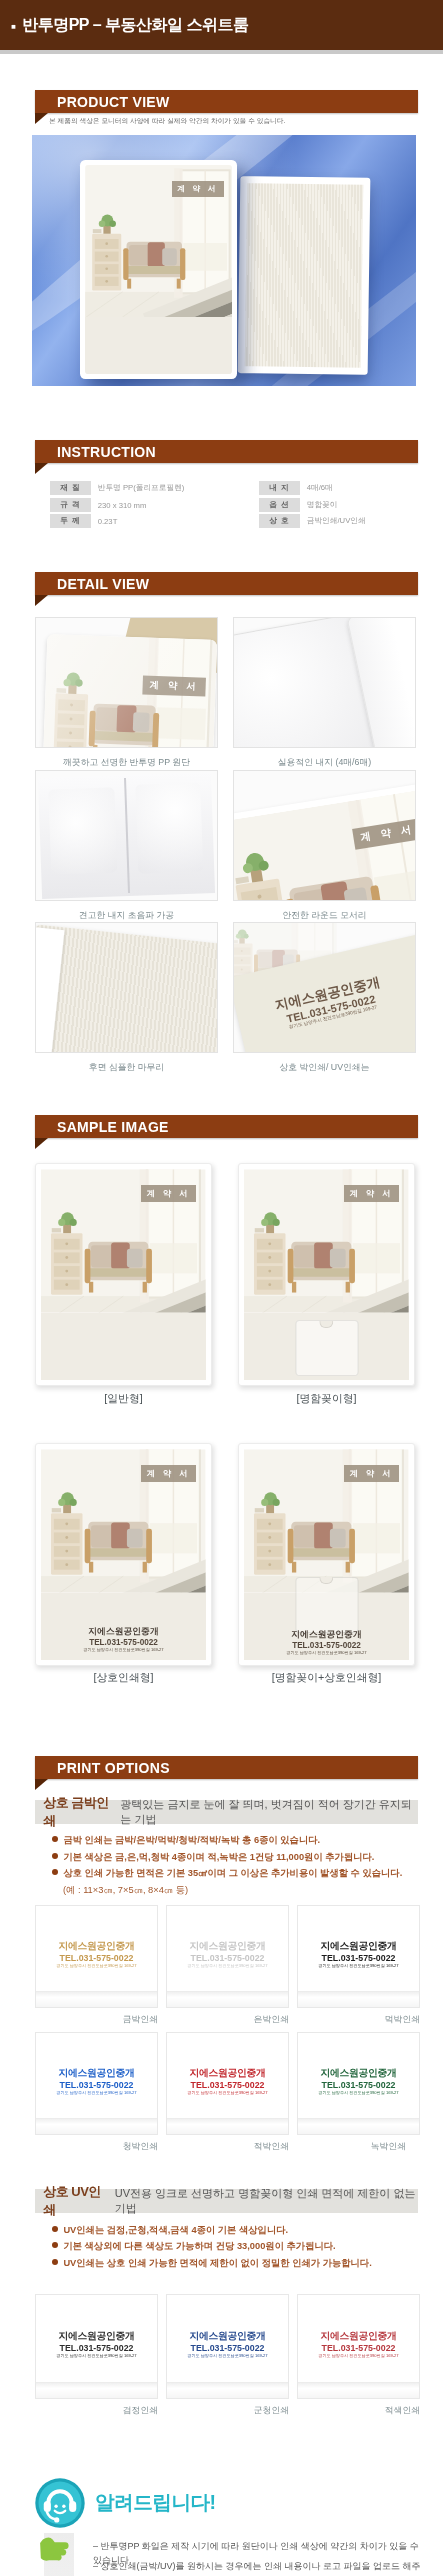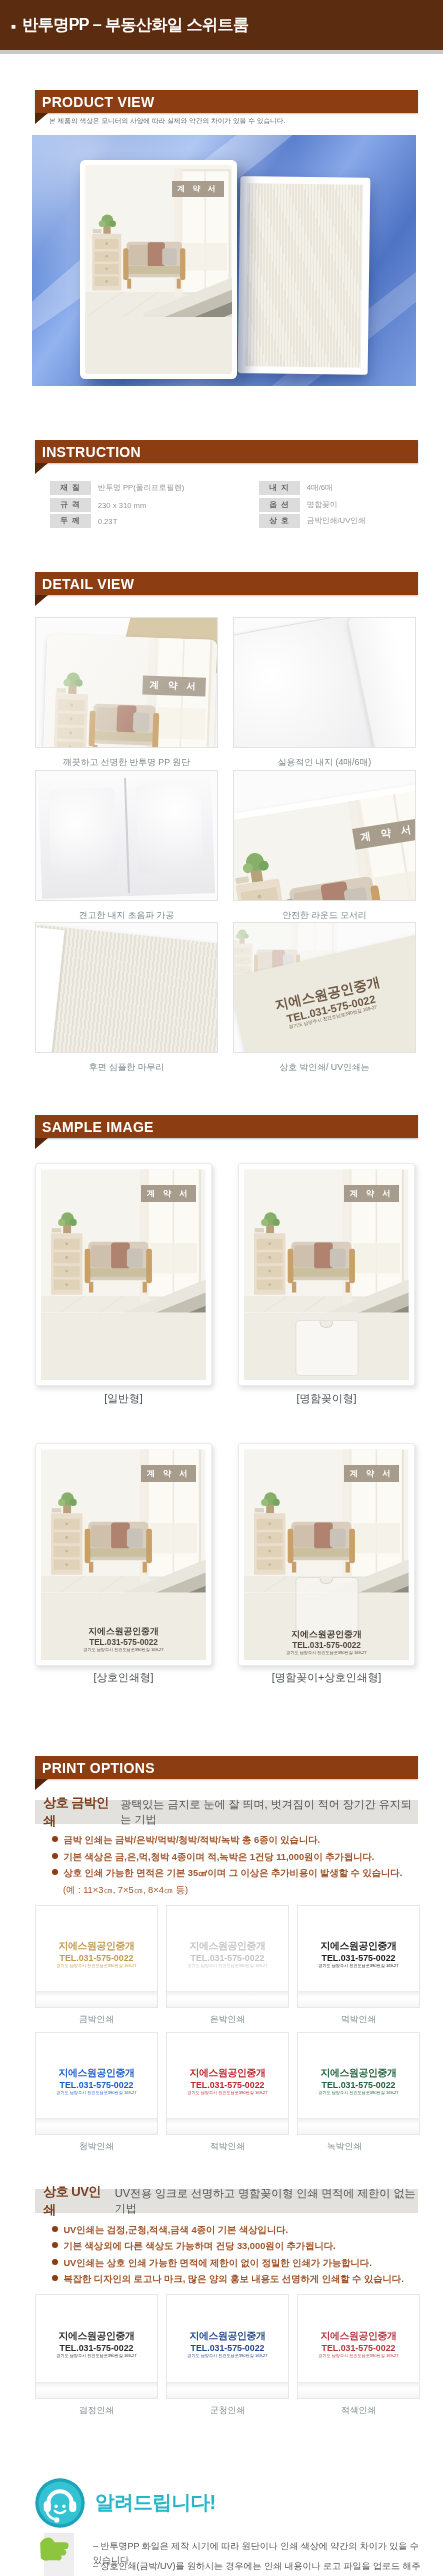--- a/index.html
+++ b/index.html
@@ -7,21 +7,21 @@
         font-family:"Liberation Sans","DejaVu Sans",sans-serif;color:#444;}
   
   .top-header{position:absolute;left:0;top:0;width:443px;height:50px;background:#5b2c10;
               display:flex;align-items:center;}
   .top-header .sq{color:#fff;font-size:7.7px;margin:3.1px 0 0 11.3px;}
   .top-header .ttl{color:#fff;font-size:16px;font-weight:bold;margin-left:6.2px;letter-spacing:-0.5px;}
   .top-line{position:absolute;left:0;top:50px;width:443px;height:3.6px;background:#c9c9c9;}
   
   .sec-bar{position:absolute;left:35px;width:383px;height:23px;background:#8c3d12;
            color:#fff;font-size:14px;font-weight:bold;letter-spacing:0.3px;
-           display:flex;align-items:center;padding-left:7px;box-sizing:border-box;
+           display:flex;align-items:center;padding-left:22px;box-sizing:border-box;
            box-shadow:0 1px 1.5px rgba(0,0,0,.25);}
   .sec-bar::after{content:"";position:absolute;left:0;top:23px;width:0;height:0;
            border-top:11.3px solid #572507;border-right:13.4px solid transparent;}
   .pv-note{position:absolute;left:49px;top:117px;font-size:6.7px;color:#666;}
   
   .pv{position:absolute;left:32px;top:135px;width:384px;height:251px;overflow:hidden;
       background:
         radial-gradient(ellipse at 15% 8%, rgba(255,255,255,.55), rgba(255,255,255,0) 45%),
         linear-gradient(125deg,#7ca2e8 0%,#5c86d8 16%,#93b3ee 30%,#5b7fce 47%,#88a8e8 60%,#4f74c4 78%,#7d9fe2 100%);}
   .pv .streak{position:absolute;width:567px;height:36px;background:rgba(255,255,255,.28);
@@ -80,21 +80,21 @@
   .bullet-sub{position:absolute;left:63px;font-size:9.3px;color:#a2562b;}
   .swatch{position:absolute;width:123px;height:103px;background:#fff;border:0.5px solid #e8e8e8;
       box-sizing:border-box;overflow:hidden;}
   .swatch::after{content:"";position:absolute;left:0;right:0;bottom:0;height:15.5px;
       background:linear-gradient(180deg,rgba(0,0,0,.06),rgba(0,0,0,0) 35%,rgba(0,0,0,.04));
       border-top:0.5px solid #ececec;}
   .sw-text{position:absolute;left:0;right:0;top:50%;transform:translateY(-62%);text-align:center;}
   .sw-text .n{font-size:9.8px;font-weight:800;letter-spacing:-0.3px;}
   .sw-text .t{font-size:8.8px;font-weight:bold;}
   .sw-text .a{font-size:4.1px;}
-  .sw-cap{position:absolute;width:123px;text-align:center;font-size:8.8px;color:#7b8a8e;}
+  .sw-cap{position:absolute;width:123px;text-align:right;font-size:8.8px;color:#7b8a8e;}
   
   .notice-icon{position:absolute;left:34px;top:2477px;width:52px;height:52px;}
   .notice-title{position:absolute;left:95px;top:2489px;font-size:19.6px;font-weight:bold;letter-spacing:-0.5px;}
   .notice-strip{position:absolute;left:44px;top:2533px;width:30px;height:180px;
       background:linear-gradient(180deg,#ececec,#fbfbfb);}
   .thumb{position:absolute;left:38px;width:32px;height:25px;}
   .note-line{position:absolute;left:93px;width:335px;font-size:9px;color:#555;line-height:1.55;}
 </style>
 </head>
 <body>
@@ -443,24 +443,20 @@
     <span class="tx">UV인쇄는 검정,군청,적색,금색 4종이 기본 색상입니다.</span>
   </div>
   <div class="bullet" style="top:2240px">
     <span class="dot"></span>
     <span class="tx">기본 색상외에 다른 색상도 가능하며 건당 33,000원이 추가됩니다.</span>
   </div>
   <div class="bullet" style="top:2257px">
     <span class="dot"></span>
     <span class="tx">UV인쇄는 상호 인쇄 가능한 면적에 제한이 없이 정밀한 인쇄가 가능합니다.</span>
   </div>
-  <div class="bullet" style="top:2273px">
-    <span class="dot"></span>
-    <span class="tx">복잡한 디자인의 로고나 마크, 많은 양의 홍보 내용도 선명하게 인쇄할 수 있습니다.</span>
-  </div>
 
   <div class="swatch" style="left:35px;top:2294px;height:105px">
     <div class="sw-text" style="color: rgb(46, 46, 46);">
       <div class="n">지에스원공인중개</div>
       <div class="t">TEL.031-575-0022</div>
       <div class="a">경기도 남양주시 진건오남로390번길 169-27</div>
     </div>
   </div>
   <div class="sw-cap" style="left:35px;top:2405px">검정인쇄</div>
 

